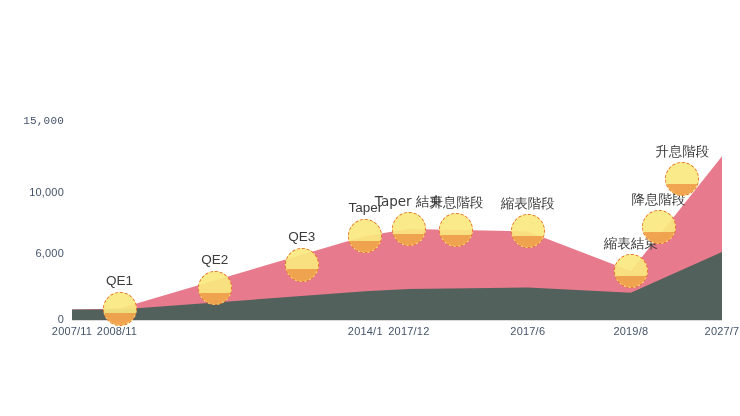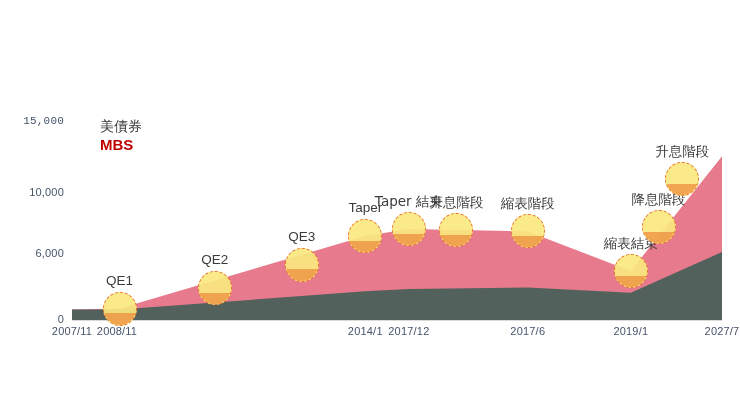--- a/index.html
+++ b/index.html
@@ -106,28 +106,24 @@
       <div class="y-tick" style="left: 10px; top: 247px;">6,000</div>
       <div class="y-tick" style="left: 10px; top: 186px;">10,000</div>
       <div class="y-tick" style="left: 10px; top: 115px; font-family: Liberation Mono, monospace;">15,000</div>
     </div>
   <div id="x-ticks">
       <div class="x-tick" style="left: 72px; top: 325px;">2007/11</div>
       <div class="x-tick" style="left: 117px; top: 325px;">2008/11</div>
       <div class="x-tick" style="left: 365.293px; top: 325px;">2014/1</div>
       <div class="x-tick" style="left: 408.89px; top: 325px;">2017/12</div>
       <div class="x-tick" style="left: 527.793px; top: 325px;">2017/6</div>
-      <div class="x-tick" style="left: 630.841px; top: 325px;">2019/1</div>
+      <div class="x-tick" style="left: 630.841px; top: 325px;">2019/8</div>
       <div class="x-tick" style="left: 722px; top: 325px;">2027/7</div>
     </div>
 
-  <div class="legend">
-    <div class="legend-bonds">美債券</div>
-    <div class="legend-mbs">MBS</div>
-  </div>
 
   <div id="annotations">
       <div class="marker" style="left: 119.561px; top: 308.516px; width: 34px; height: 34px;">
         <div class="marker-lower" style="height: 13.26px;"></div>
       </div>
       <div class="annot-label latin" style="left: 119.561px; top: 272.516px;">QE1</div>
       <div class="marker" style="left: 214.683px; top: 288.32px; width: 34px; height: 34px;">
         <div class="marker-lower" style="height: 13.26px;"></div>
       </div>
       <div class="annot-label latin" style="left: 214.683px; top: 252.32px;">QE2</div>

